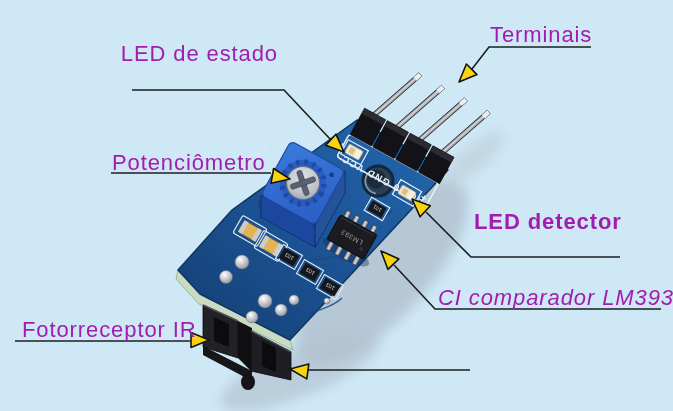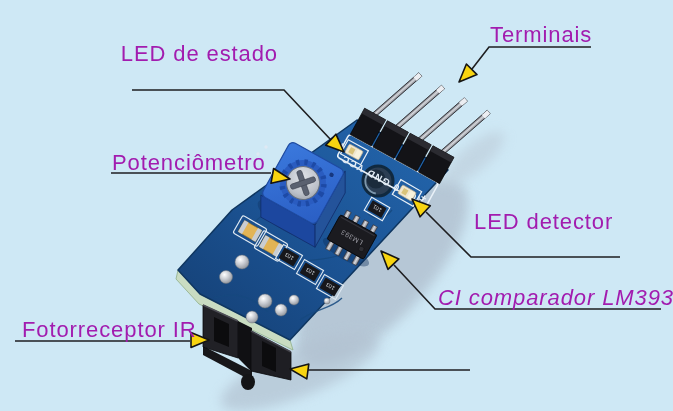--- a/index.html
+++ b/index.html
@@ -262,21 +262,21 @@
 </div>
 
 <div class="label" style="left:490px;top:23px;">
   <span>Terminais</span>
 </div>
 
 <div class="label" style="left:112px;top:151px;">
   <span>Potenciômetro</span>
 </div>
 
-<div class="label" style="left:474px;top:210px;">
+<div class="label" style="left:474px;top:210px;font-weight:bold;">
   <span>LED detector</span>
 </div>
 
 <div class="label" style="left:438px;top:286px;font-style:italic;">
   <span>CI comparador LM393</span>
 </div>
 
 <div class="label" style="left:22px;top:318px;">
   <span>Fotorreceptor IR</span>
 </div>

